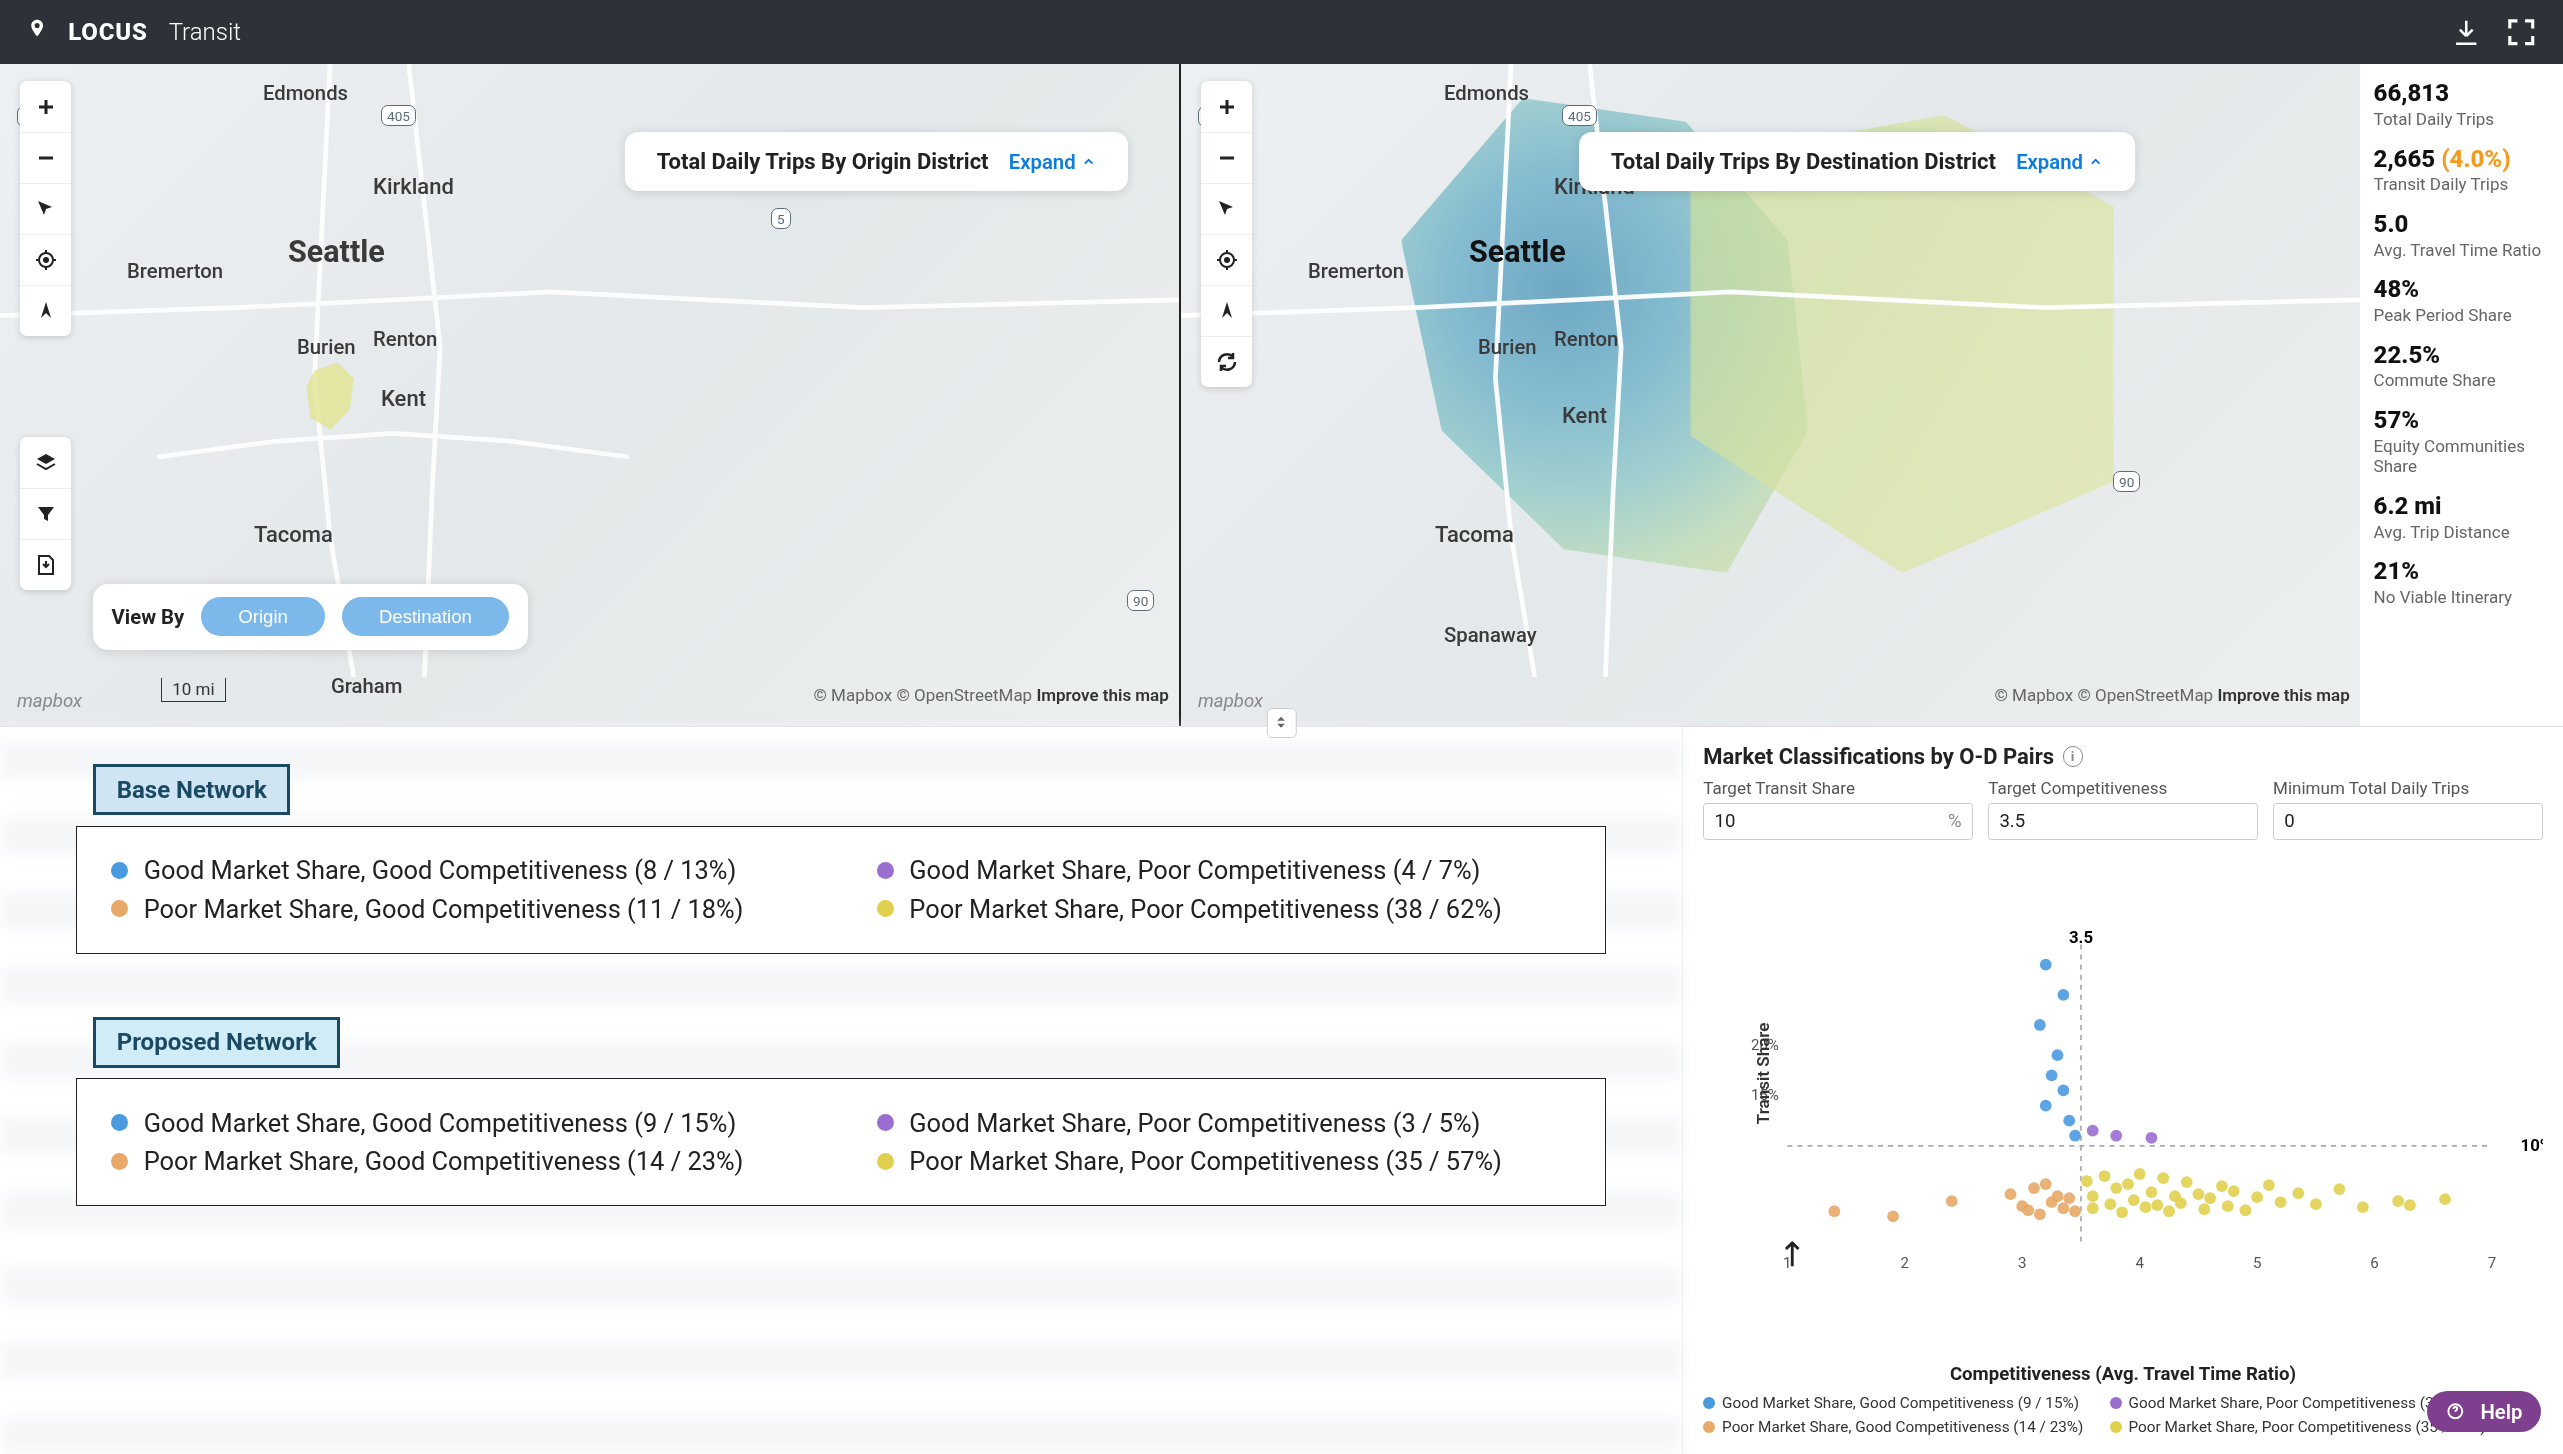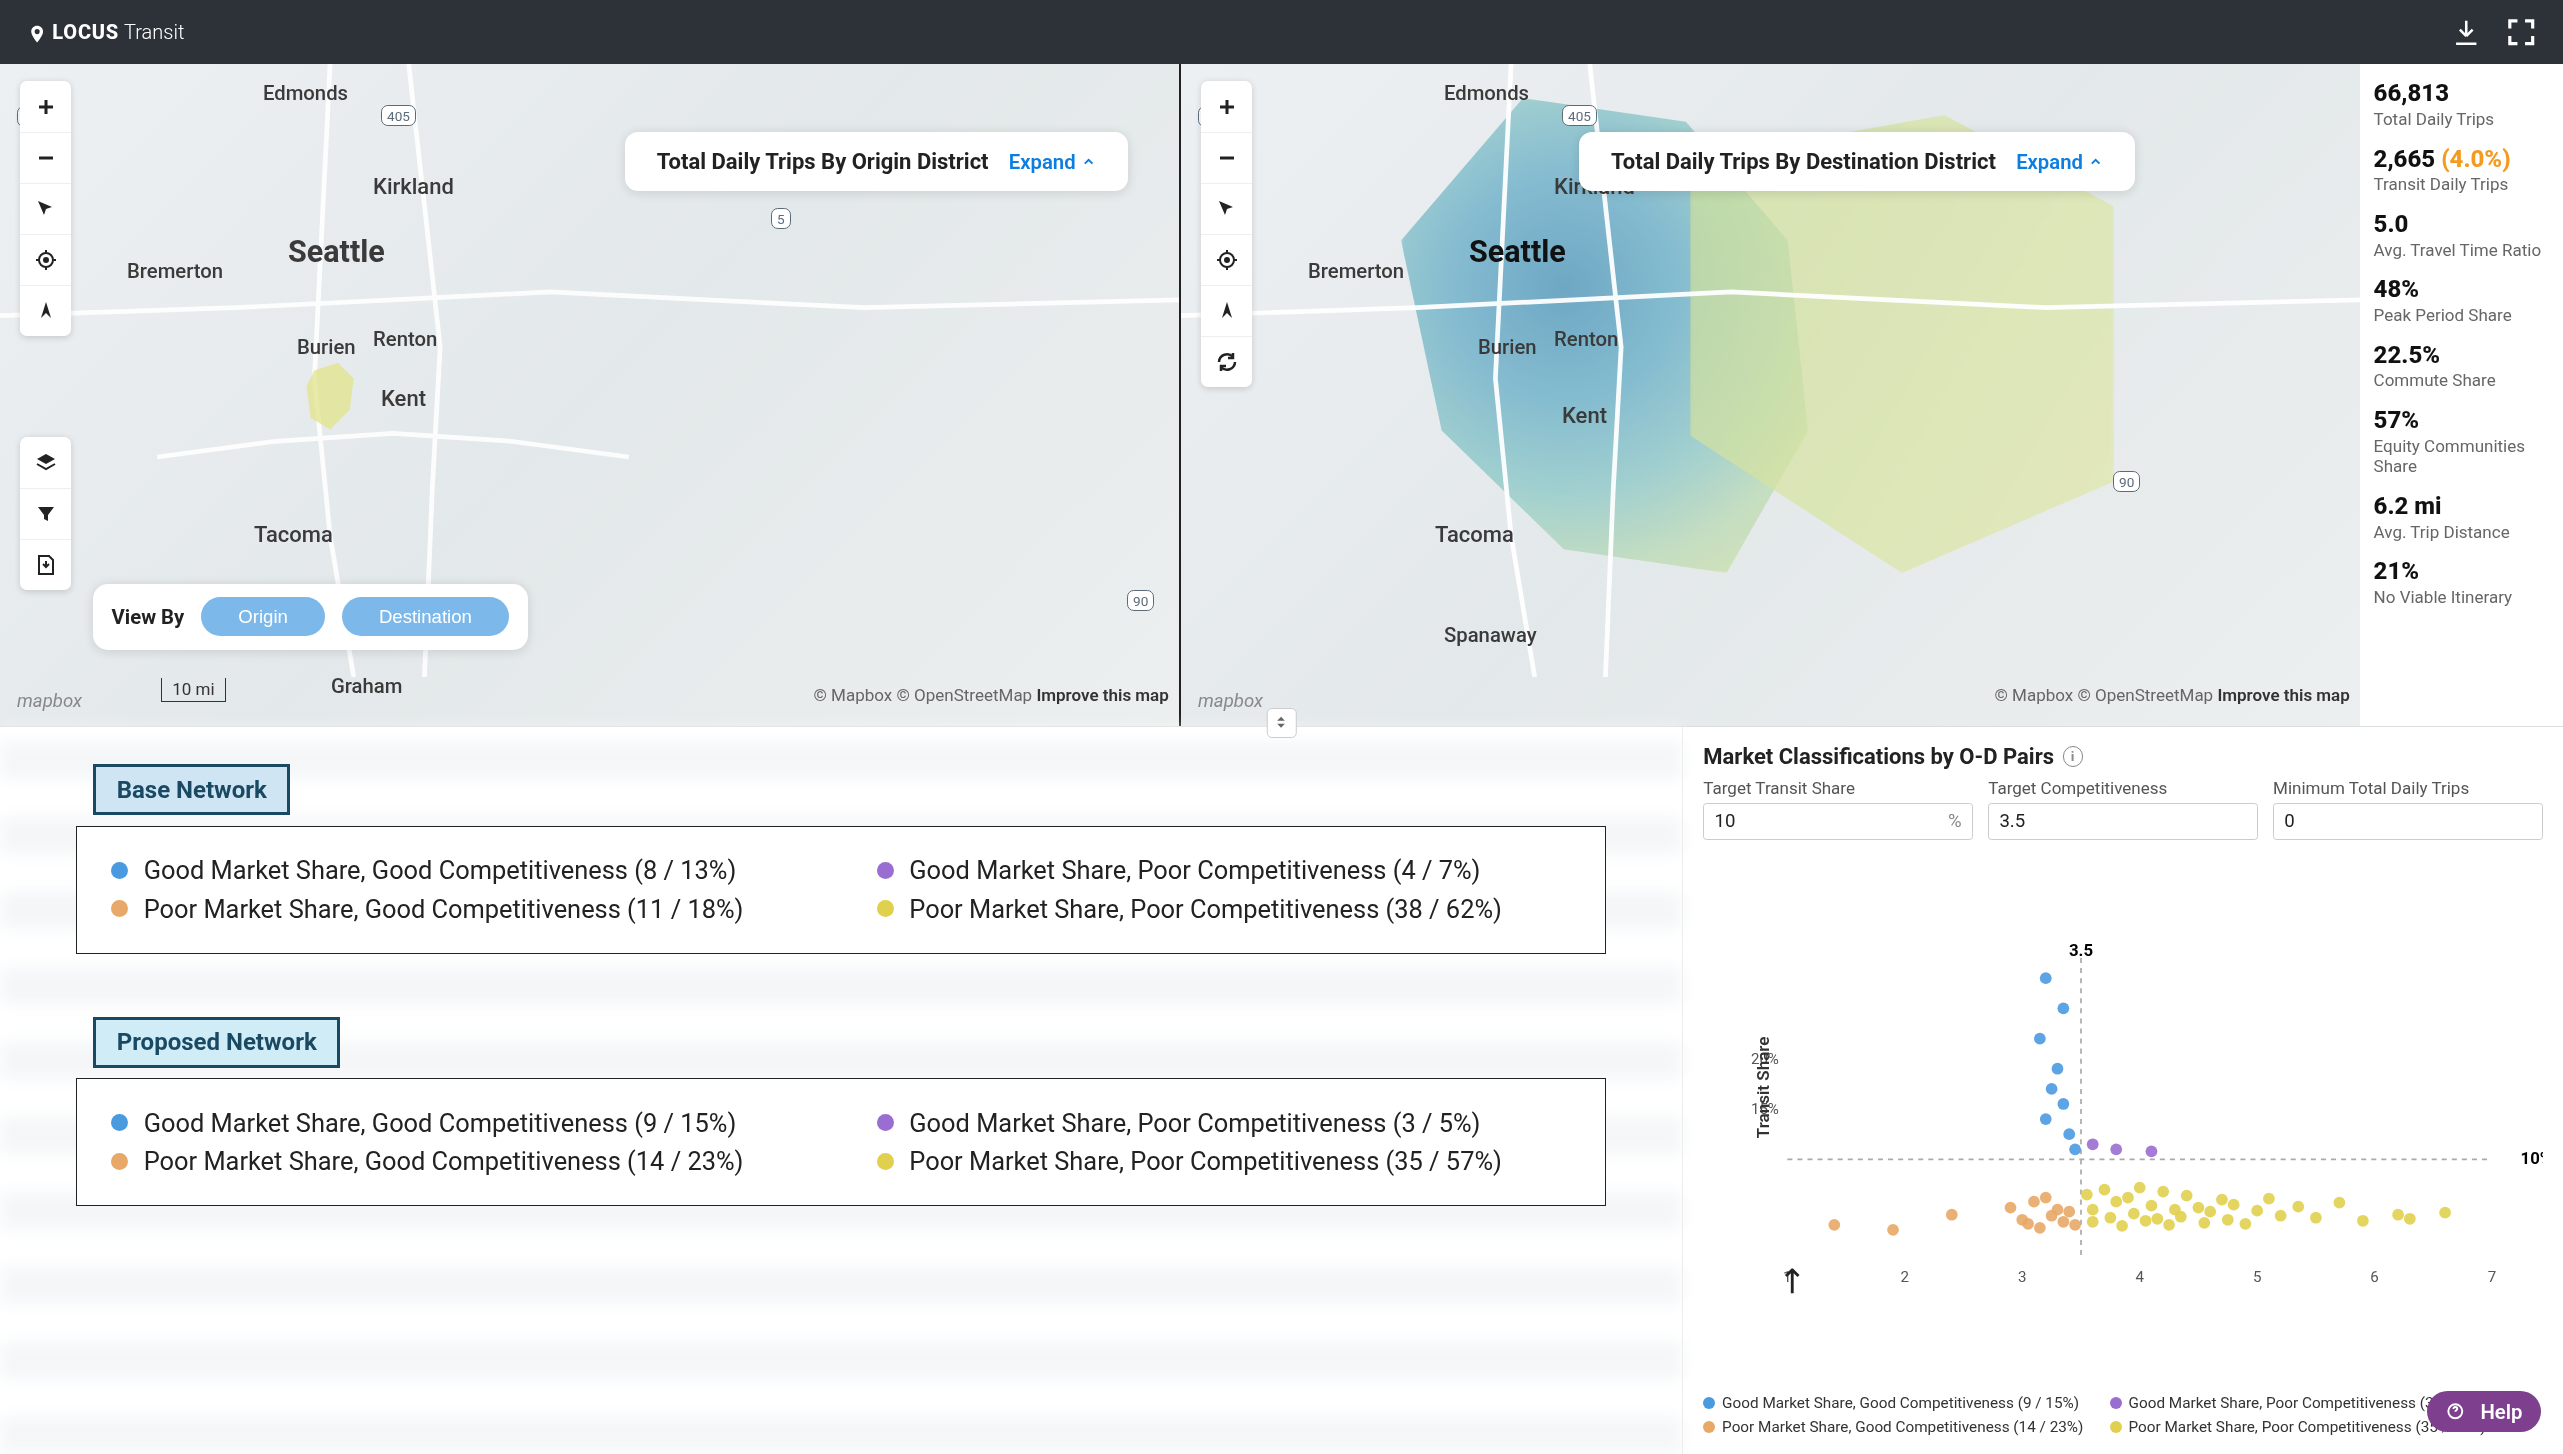--- a/index.html
+++ b/index.html
@@ -1,21 +1,21 @@
 <!DOCTYPE html>
 <html style="font-size:13.6px"><head>
 <meta charset="utf-8">
 <style>
 * { box-sizing: border-box; margin: 0; padding: 0; }
 body { font-family: -apple-system, BlinkMacSystemFont, "Segoe UI", Roboto, sans-serif; background: #fff; color: #222; width: 2563px; height: 1454px; overflow: hidden; }
 .app { display: flex; flex-direction: column; height: 100%; }
 
 
 .topbar { background: #2c3238; color: #fff; height: 64px; display: flex; align-items: center; padding: 0 27px; justify-content: space-between; }
-.brand { display: flex; align-items: flex-end; gap: 5px; font-size: 20px; }
+.brand { display: flex; align-items: flex-start; gap: 21px; font-size: 24px; }
 .brand .pin { width: 20.3px; height: 20.3px; }
 .brand .bold { font-weight: 800; letter-spacing: 0.8px; }
 .brand .thin { font-weight: 300; }
 .topbar-actions { display: flex; gap: 24px; }
 .topbar-actions svg { width: 30.5px; height: 30.5px; }
 
 
 .maps-row { display: flex; height: 663px; position: relative; border-bottom: 0.8px solid #ddd; }
 .map-panel { position: relative; flex: 1; background: #e9ecef; overflow: hidden; }
 .map-panel + .map-panel { border-left: 2.5px solid #222; }
@@ -491,20 +491,21 @@
             <circle cx="669" cy="316.4" r="7" fill="#e0d04e" opacity="0.9"></circle>
             <circle cx="690" cy="329.6" r="7" fill="#e0d04e" opacity="0.9"></circle>
             <circle cx="718" cy="311.6" r="7" fill="#e0d04e" opacity="0.9"></circle>
             <circle cx="746.0000000000001" cy="333.2" r="7" fill="#e0d04e" opacity="0.9"></circle>
             <circle cx="788" cy="326" r="7" fill="#e0d04e" opacity="0.9"></circle>
             <circle cx="802" cy="330.8" r="7" fill="#e0d04e" opacity="0.9"></circle>
             <circle cx="843.9999999999999" cy="323.6" r="7" fill="#e0d04e" opacity="0.9"></circle>
           </svg>
         <div class="arrow-annot">↖</div>
       </div>
+      <div class="axis-lbl-x">Competitiveness (Avg. Travel Time Ratio)</div>
 
       <div class="scatter-legend">
         <div class="lg">
             <span class="dot blue"></span>
             <span>Good Market Share, Good Competitiveness (9 / 15%)</span>
           </div>
         <div class="lg">
             <span class="dot purple"></span>
             <span>Good Market Share, Poor Competitiveness (3 / 5%)</span>
           </div>

